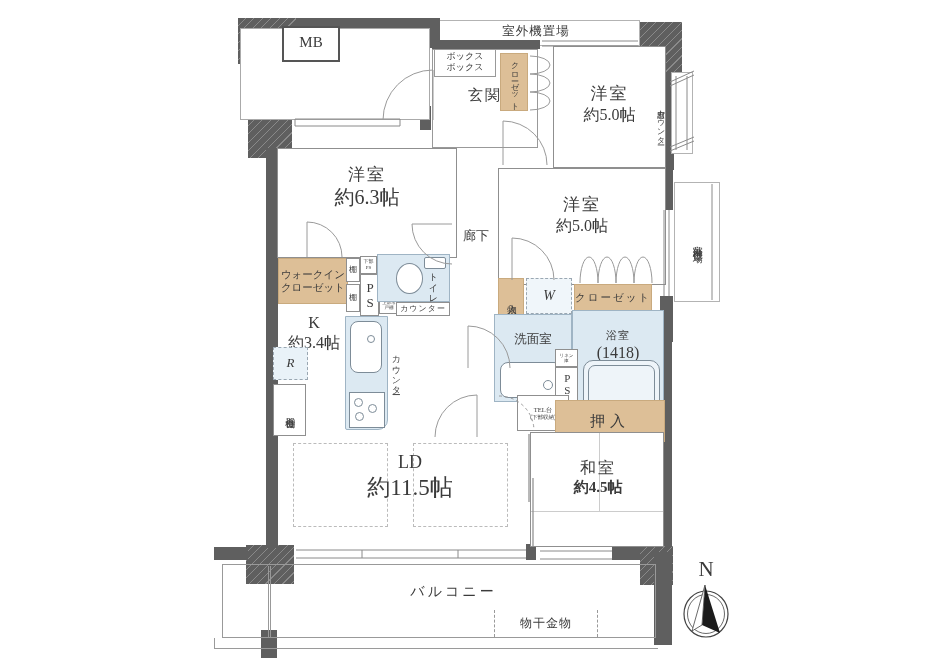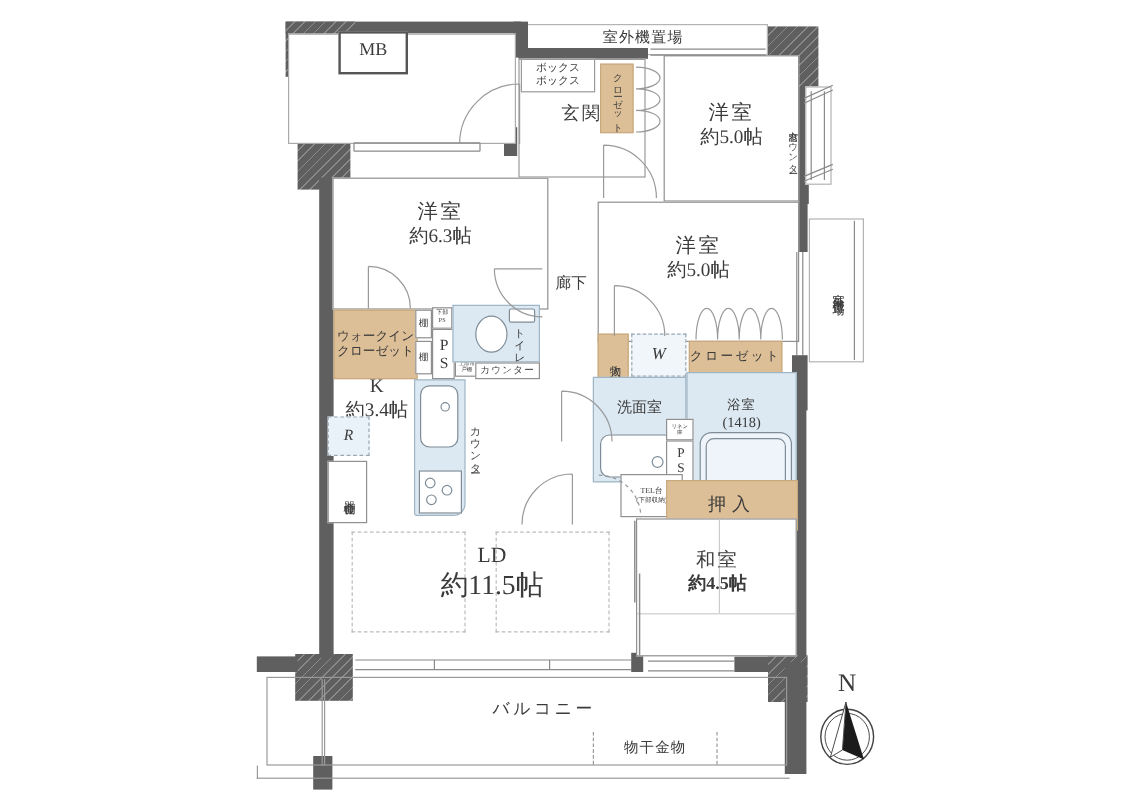--- a/index.html
+++ b/index.html
@@ -69,36 +69,36 @@
     <span style="font-size:17px;letter-spacing:2px;">洋室</span>
     <span style="font-size:16px;">約5.0帖</span>
   </div>
 
   <div class="abs thin" style="left:671px;top:72px;width:22px;height:82px;"></div>
   <span class="abs lbl v" style="left:655px;top:80px;font-size:8px;height:84px;">出窓カウンター</span>
 
   <div class="abs room" style="left:277px;top:148px;width:180px;height:110px;"></div>
   <div class="abs lbl c" style="left:277px;top:162px;width:180px;height:50px;">
     <span style="font-size:17px;letter-spacing:2px;">洋室</span>
-    <span style="font-size:16px;">約6.3帖</span>
+    <span style="font-size:20px;">約6.3帖</span>
   </div>
 
   <div class="abs lbl" style="left:456px;top:228px;width:40px;font-size:13px;">廊下</div>
 
   <div class="abs room" style="left:498px;top:168px;width:168px;height:117px;"></div>
   <div class="abs lbl c" style="left:498px;top:190px;width:168px;height:50px;">
     <span style="font-size:17px;letter-spacing:2px;">洋室</span>
     <span style="font-size:16px;">約5.0帖</span>
   </div>
 
   <div class="abs thin c" style="left:674px;top:182px;width:46px;height:120px;">
     <span class="lbl v" style="font-size:10px;letter-spacing:2px;">室外機置場</span>
   </div>
 
-  <div class="abs tan c" style="left:278px;top:258px;width:70px;height:58px;">
+  <div class="abs tan c" style="left:278px;top:258px;width:70px;height:46px;">
     <span class="lbl" style="font-size:10.5px;">ウォークイン</span>
     <span class="lbl" style="font-size:10.5px;">クローゼット</span>
   </div>
   <div class="abs room c" style="left:346px;top:258px;width:14px;height:24px;">
       <span class="lbl" style="font-size:8px;">棚</span>
     </div>
   <div class="abs room c" style="left:360px;top:256px;width:17px;height:18px;">
       <span class="lbl tiny" style="font-size:5px;width:12px;">下部PS</span>
     </div>
   <div class="abs room c" style="left:346px;top:284px;width:14px;height:28px;">
@@ -130,21 +130,21 @@
   </div>
 
   <div class="abs wet" style="left:494px;top:314px;width:78px;height:88px;"></div>
   <div class="abs lbl" style="left:494px;top:332px;width:78px;font-size:12.5px;">洗面室</div>
   <div class="abs fixt" style="left:500px;top:362px;width:62px;height:36px;border-radius:8px;"></div>
   <div class="abs fixt" style="left:543px;top:380px;width:10px;height:10px;border-radius:50%;"></div>
 
   <div class="abs wet" style="left:572px;top:310px;width:92px;height:122px;"></div>
   <div class="abs lbl c" style="left:572px;top:326px;width:92px;height:40px;">
     <span style="font-size:11px;letter-spacing:1px;">浴室</span>
-    <span style="font-size:12px;">(1418)</span>
+    <span style="font-size:16px;">(1418)</span>
   </div>
   <div class="abs fixt" style="left:583px;top:360px;width:77px;height:66px;border-radius:10px;background:#eef4f9;">
     <div class="abs" style="left:4px;top:4px;right:4px;bottom:4px;border:1px solid #7d8c98;border-radius:7px;"></div>
   </div>
 
   <div class="abs room c" style="left:555px;top:349px;width:23px;height:18px;">
       <span class="lbl tiny" style="font-size:4.5px;width:18px;">リネン庫</span>
     </div>
   <div class="abs room c" style="left:555px;top:367px;width:23px;height:34px;">
       <span class="lbl v" style="font-size:11px;">PS</span>

